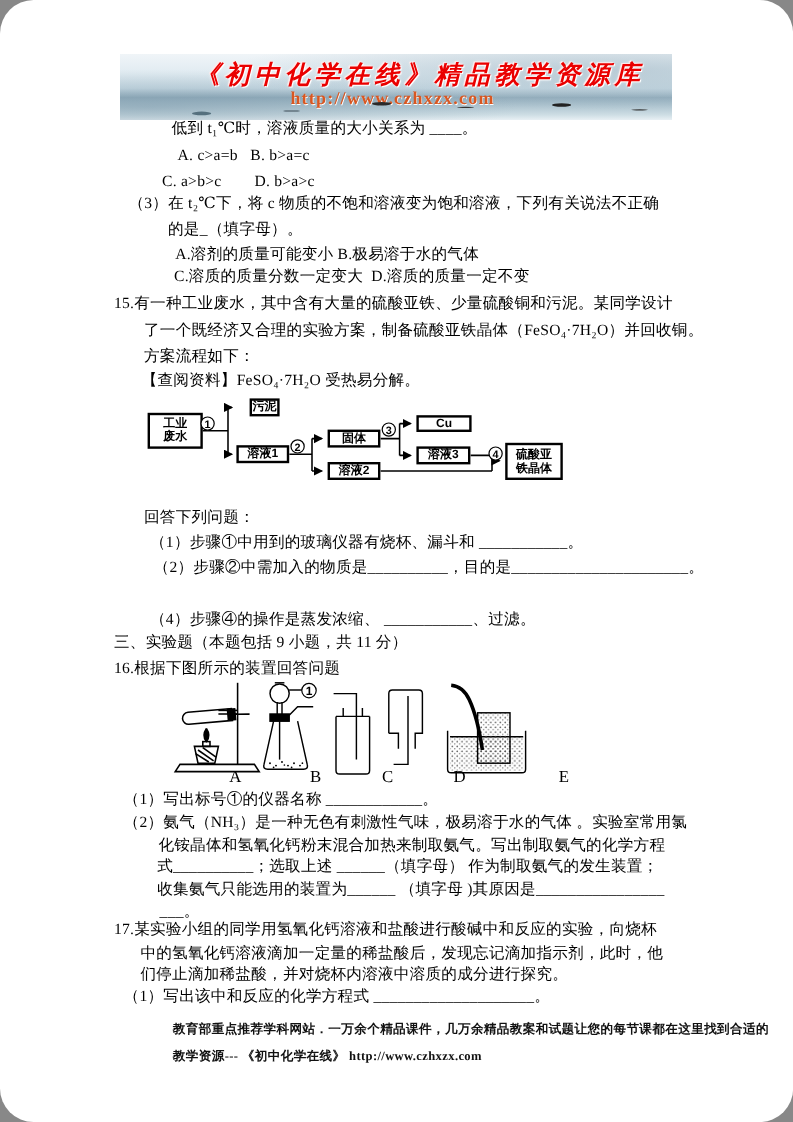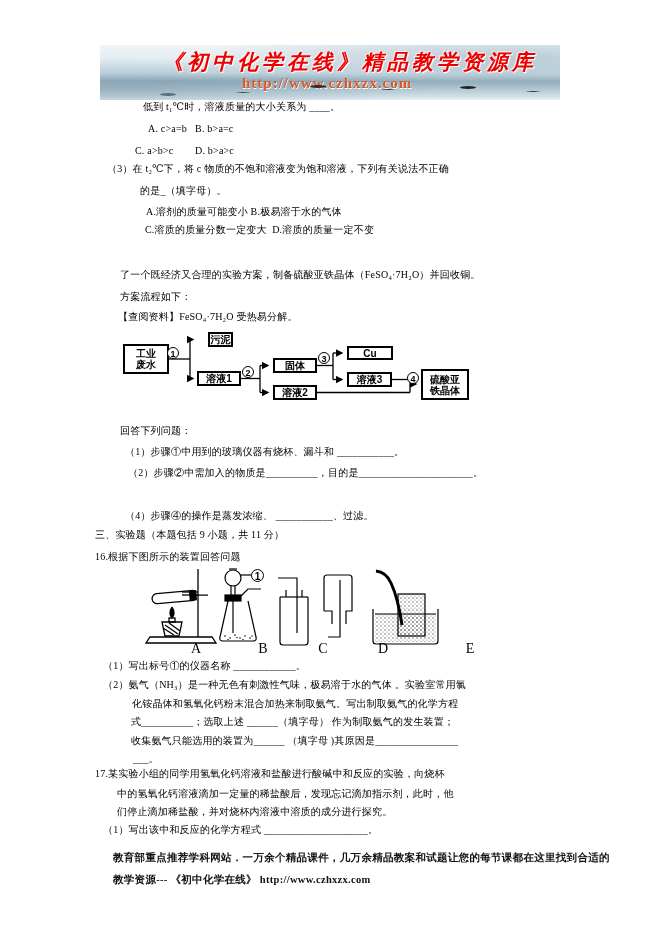--- a/index.html
+++ b/index.html
@@ -1,74 +1,75 @@
 <!DOCTYPE html>
 <html><head>
 <meta charset="utf-8">
 <style>
   html,body{margin:0;padding:0;background:#888;}
   .page{position:relative;width:661px;height:935px;background:#ffffff;overflow:hidden;
-        font-family:"Liberation Serif","DejaVu Serif",serif;color:#000;}
+        font-family:"Liberation Serif","DejaVu Serif",serif;color:#000;border-radius:28px;}
 
   
   .banner{position:absolute;left:100px;top:45px;width:460px;height:55px;
     background:
       radial-gradient(ellipse at 88% 25%, rgba(150,175,190,.55) 0%, rgba(150,175,190,0) 55%),
       radial-gradient(ellipse at 5% 80%, rgba(120,150,168,.45) 0%, rgba(120,150,168,0) 50%),
       linear-gradient(180deg,#f0f5f8 0%,#e0ebf1 30%,#cbdce5 52%,#93adbc 66%,#a9c0cc 76%,#cddde4 92%,#e8f0f4 100%);}
   .banner::after{content:"";position:absolute;left:210px;top:40px;width:16px;height:3px;background:#2a2a2a;border-radius:50%;
       box-shadow:70px 3px 0 -1px #333,150px 1px 0 0 #222,215px 5px 0 -1px #333,-75px 6px 0 -1px #3a4a55,-150px 8px 0 0 #55707e;}
   .banner-title{position:absolute;left:62px;top:3px;font-size:21px;font-weight:bold;font-style:italic;
       color:#ea0000;letter-spacing:4px;white-space:nowrap;
       text-shadow:1px 1px 0 #ffffff,-1px -1px 0 #ffe9e9,0 0 3px #ffffff;}
   .banner-url{position:absolute;left:142px;top:30px;font-size:15px;font-weight:bold;color:#d85722;
       letter-spacing:1px;white-space:nowrap;text-shadow:0.5px 0.5px 0 #fff;}
 
   
-  .tl{position:absolute;font-size:10px;line-height:16px;white-space:pre;letter-spacing:0.2px;}
+  .tl{position:absolute;font-size:13px;line-height:16px;white-space:pre;letter-spacing:0.2px;}
 
   
   .flowchart{position:absolute;left:120px;top:328px;width:360px;height:85px;}
   .flowchart svg{position:absolute;left:0;top:0;}
   .fc-box{position:absolute;border:2px solid #000;background:#fff;display:flex;align-items:center;justify-content:center;
       font-family:"Liberation Sans","DejaVu Sans",sans-serif;font-weight:bold;font-size:10px;line-height:11px;
       text-align:center;white-space:pre-line;box-sizing:border-box;}
   .step{position:absolute;width:12px;height:12px;border:1.5px solid #000;border-radius:50%;background:#fff;
       font-family:"Liberation Sans","DejaVu Sans",sans-serif;font-weight:bold;font-size:9px;line-height:12px;
       text-align:center;box-sizing:border-box;}
 
   
   .apparatus{position:absolute;left:140px;top:565px;width:340px;height:85px;}
   .app-label{position:absolute;transform:translateX(-50%);font-size:14px;top:641px;}
   .flask-marker{position:absolute;left:251px;top:569px;width:13px;height:13px;border:1px solid #000;border-radius:50%;
       background:#fff;font-family:"Liberation Sans",sans-serif;font-weight:bold;font-size:10px;line-height:13px;
       text-align:center;box-sizing:border-box;}
 
   
-  .footer-line{position:absolute;left:77px;width:475px;font-weight:bold;font-size:10.5px;
+  .footer-line{position:absolute;left:108px;width:475px;font-weight:bold;font-size:10.5px;
       letter-spacing:0.3px;white-space:nowrap;color:#111;padding-left:36px;}
   .footer-url{font-weight:bold;}
 </style>
 </head>
 <body>
 
 <div class="page">
 
   <div class="banner">
     <div class="banner-title">《初中化学在线》精品教学资源库</div>
     <div class="banner-url">http://www.czhxzx.com</div>
   </div>
 
   <div class="tl" style="left:143px;top:99px">低到 t₁℃时，溶液质量的大小关系为 ____。</div>
   <div class="tl" style="left:148px;top:121px">A. c&gt;a=b   B. b&gt;a=c</div>
   <div class="tl" style="left:135px;top:143px">C. a&gt;b&gt;c        D. b&gt;a&gt;c</div>
   <div class="tl" style="left:107px;top:161px">（3）在 t₂℃下，将 c 物质的不饱和溶液变为饱和溶液，下列有关说法不正确</div>
   <div class="tl" style="left:140px;top:183px">的是_（填字母）。</div>
   <div class="tl" style="left:146px;top:204px">A.溶剂的质量可能变小 B.极易溶于水的气体</div>
   <div class="tl" style="left:145px;top:222px">C.溶质的质量分数一定变大  D.溶质的质量一定不变</div>
+  <div class="tl" style="left:95px;top:245px">15.有一种工业废水，其中含有大量的硫酸亚铁、少量硫酸铜和污泥。某同学设计</div>
   <div class="tl" style="left:120px;top:267px">了一个既经济又合理的实验方案，制备硫酸亚铁晶体（FeSO₄·7H₂O）并回收铜。</div>
   <div class="tl" style="left:120px;top:289px">方案流程如下：</div>
   <div class="tl" style="left:118px;top:309px">【查阅资料】FeSO₄·7H₂O 受热易分解。</div>
   <div class="tl" style="left:120px;top:423px">回答下列问题：</div>
   <div class="tl" style="left:125px;top:444px">（1）步骤①中用到的玻璃仪器有烧杯、漏斗和 ___________。</div>
   <div class="tl" style="left:128px;top:465px">（2）步骤②中需加入的物质是__________，目的是______________________。</div>
   <div class="tl" style="left:125px;top:508px">（4）步骤④的操作是蒸发浓缩、 ___________、过滤。</div>
   <div class="tl" style="left:95px;top:527px">三、实验题（本题包括 9 小题，共 11 分）</div>
   <div class="tl" style="left:95px;top:549px">16.根据下图所示的装置回答问题</div>
   <div class="tl" style="left:103px;top:658px">（1）写出标号①的仪器名称 ____________。</div>

